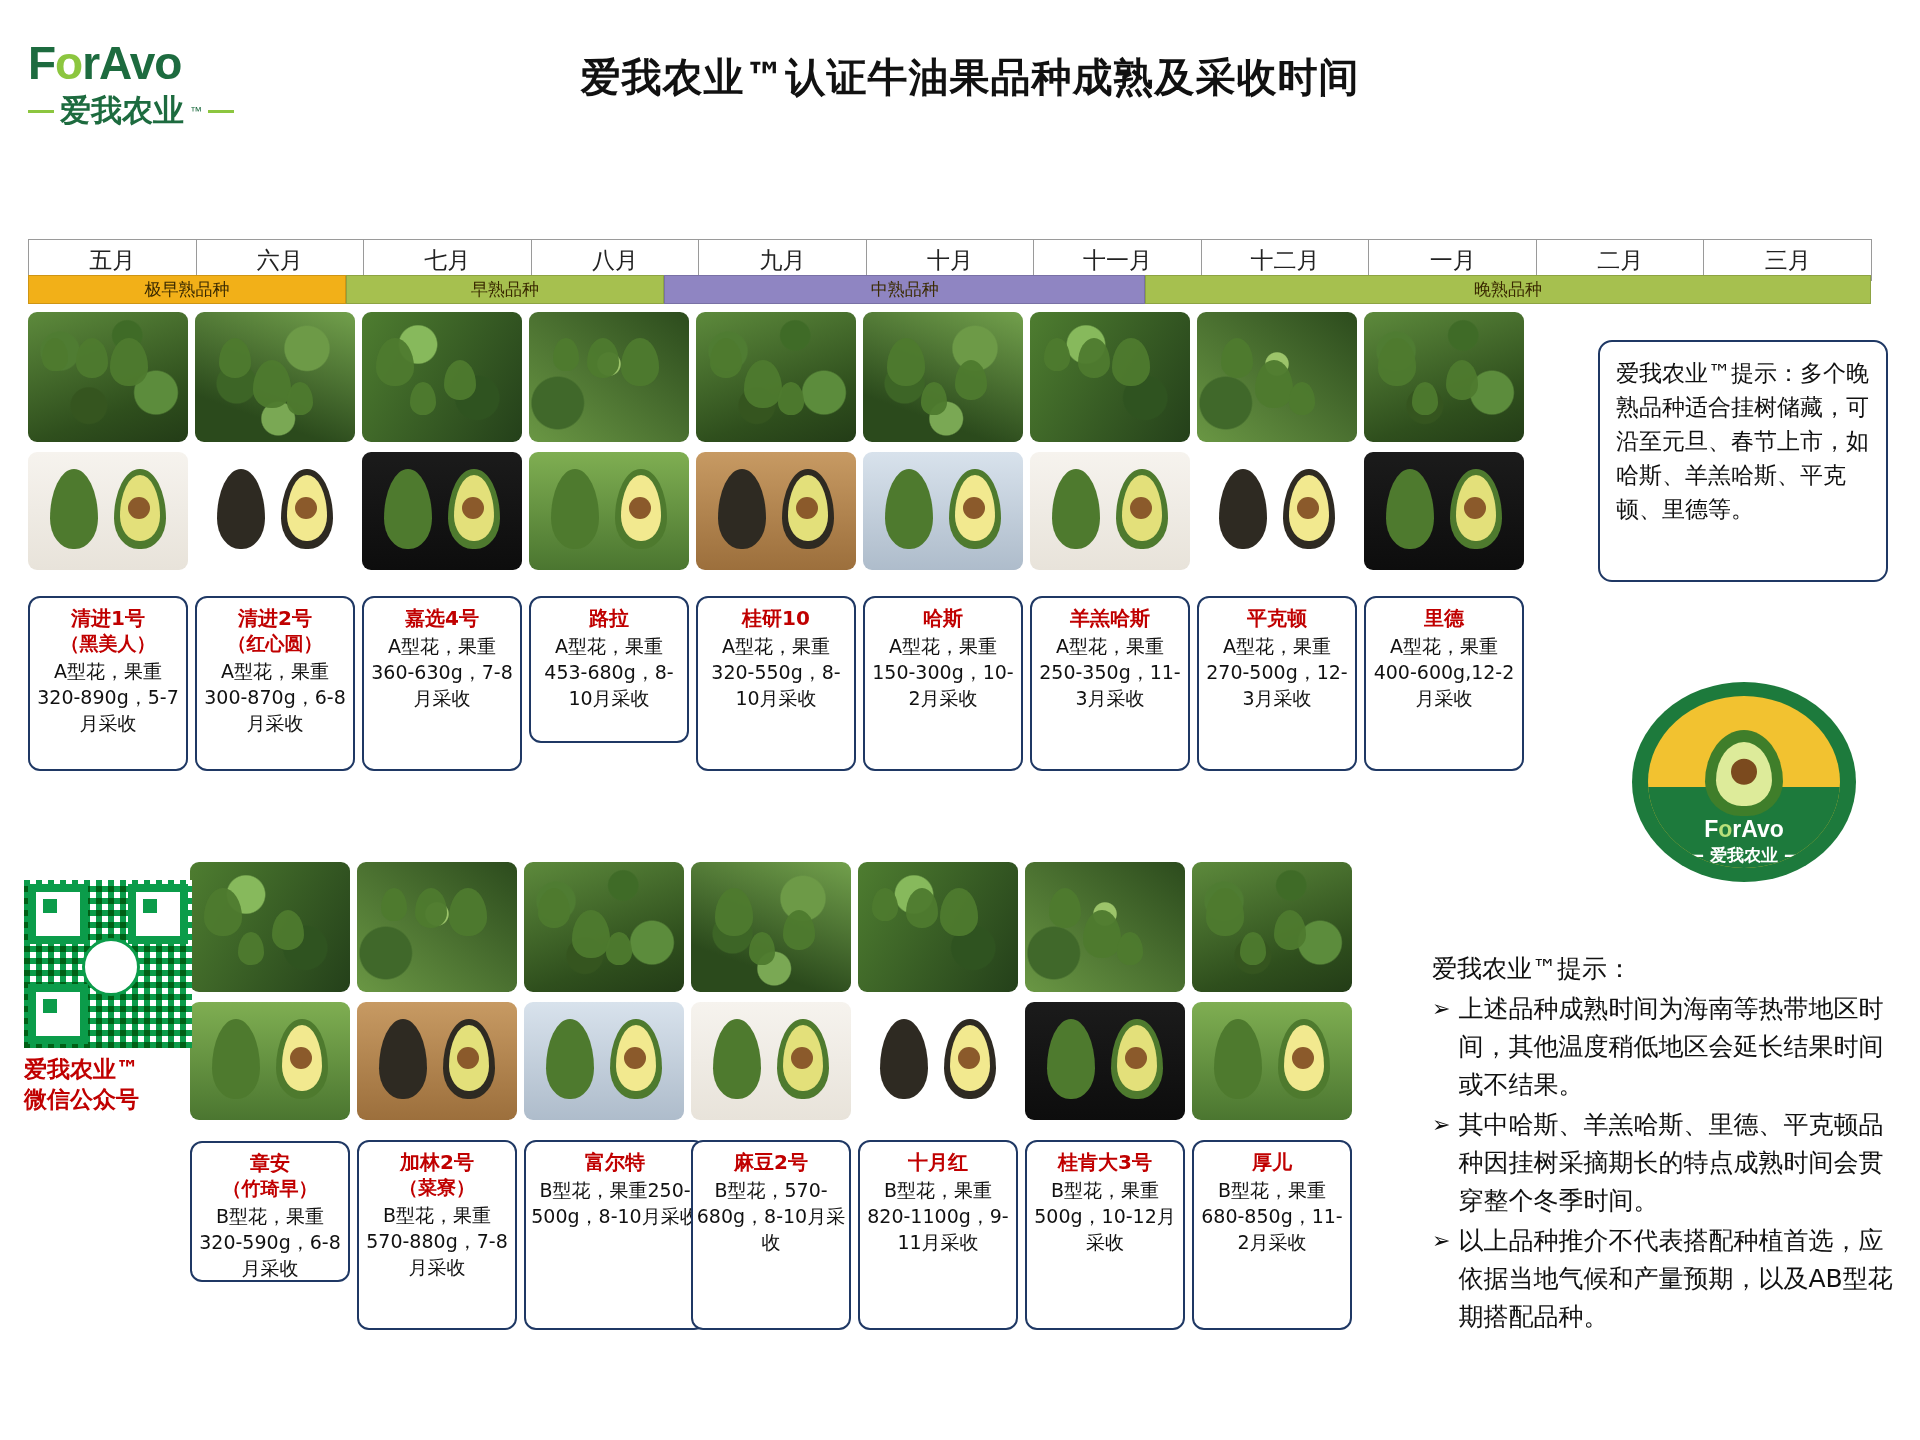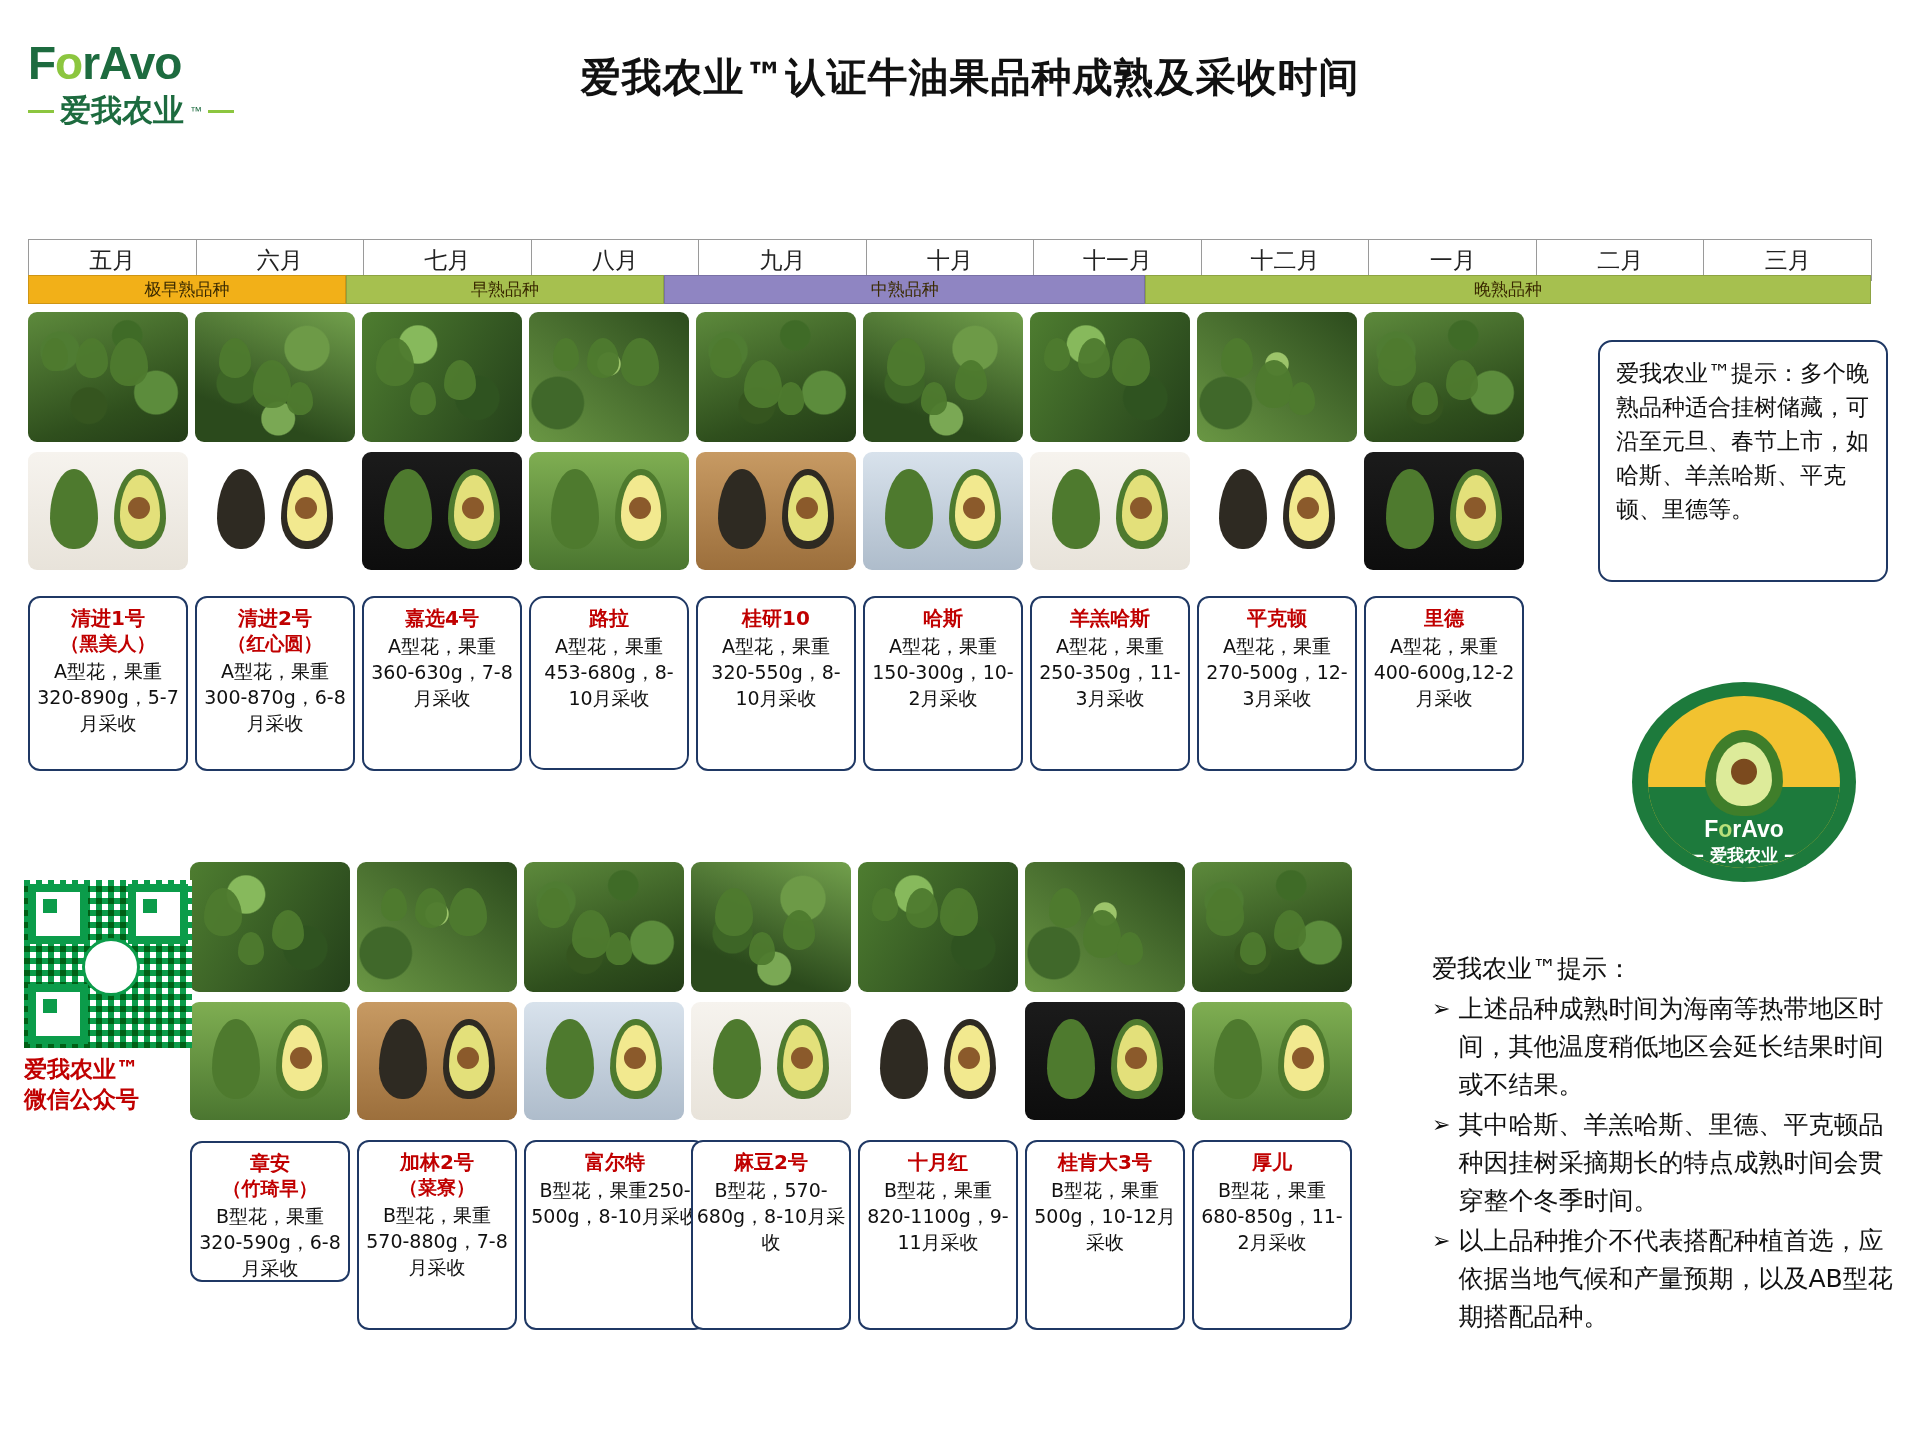--- a/index.html
+++ b/index.html
@@ -386,21 +386,21 @@
         <div class="av av-skin" style="left: 58px; top: 26px; width: 32px; height: 40px; opacity: 0.95;"></div>
         <div class="av av-skin" style="left: 92px; top: 26px; width: 38px; height: 47.5px; opacity: 0.95;"></div>
       </div>
       <div class="photo fruit-leaf" style="position: absolute; left: 529px; top: 452px; width: 160px; height: 118px;">
         <div class="av av-skin" style="left: 22.4px; top: 16.52px; width: 48px; height: 80.24px;"></div>
         <div class="av av-skin" style="left: 86.4px; top: 16.52px; width: 51.2px; height: 80.24px;">
           <div class="av av-flesh2" style="left: 5.6px; top: 6.49px; width: 40px; height: 66.08px;"></div>
           <div class="av-pit" style="position: absolute; left: 13.6px; top: 28.32px; width: 22.4px; height: 22.4px;"></div>
         </div>
       </div>
-      <div class="card" style="left: 529px; top: 596px; width: 160px; height: 174px; border-radius: 15px;">
+      <div class="card" style="left: 529px; top: 596px; width: 160px; height: 147px;">
         <div class="vname">路拉</div>
         <div class="vdesc">A型花，果重453-680g，8-10月采收</div>
       </div>
       <div class="photo tree-a" style="position: absolute; left: 696px; top: 312px; width: 160px; height: 130px;">
         <div class="av av-skin" style="left: 14px; top: 26px; width: 32px; height: 40px; opacity: 0.95;"></div>
         <div class="av av-skin" style="left: 48px; top: 48px; width: 38px; height: 47.5px; opacity: 0.95;"></div>
         <div class="av av-skin" style="left: 82px; top: 70px; width: 26px; height: 32.5px; opacity: 0.95;"></div>
       </div>
       <div class="photo fruit-wood" style="position: absolute; left: 696px; top: 452px; width: 160px; height: 118px;">
         <div class="av av-dark" style="left: 22.4px; top: 16.52px; width: 48px; height: 80.24px;"></div>

